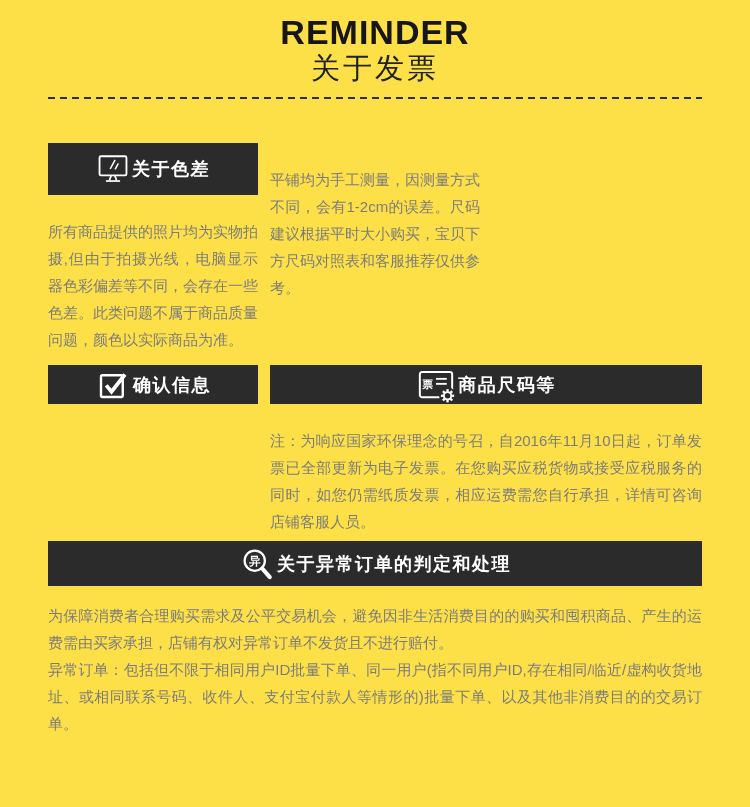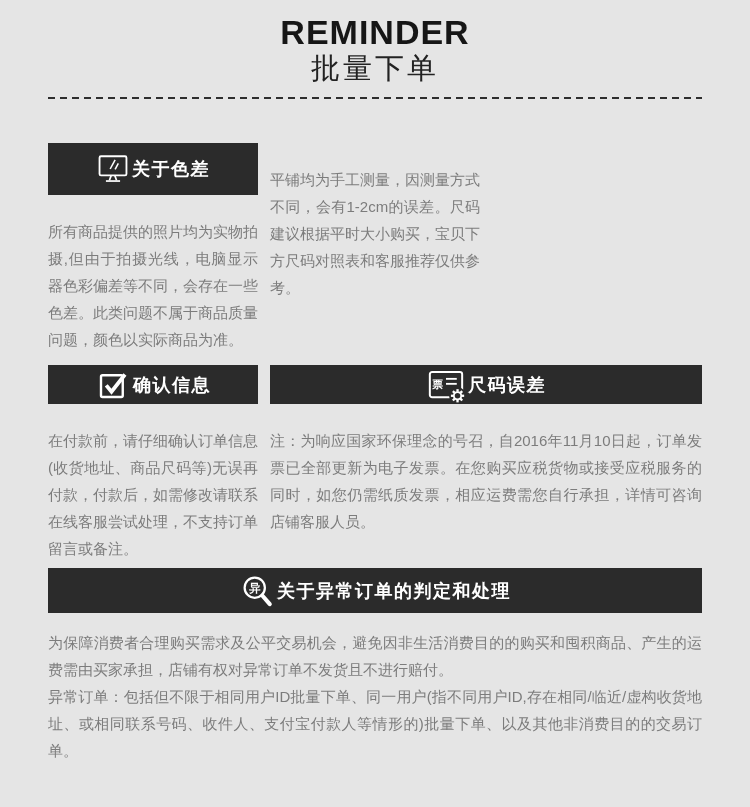--- a/index.html
+++ b/index.html
@@ -7,21 +7,21 @@
     --body-text:#7c7c7c;
     --heading:#161616;
   }
   *{box-sizing:border-box;margin:0;padding:0;}
   body{
     background:#ffffff;
     font-family:"Liberation Sans","DejaVu Sans",sans-serif;
     width:750px;
   }
   .page{
-    width:750px;height:807px;background:#e5e5e5;overflow:hidden;
+    width:750px;height:807px;background:#fde047;overflow:hidden;
   }
   .inner{width:654px;margin:0 auto;}
   header{text-align:center;padding-top:13px;}
   .title-en{
     font-size:34px;line-height:38px;font-weight:bold;
     letter-spacing:1px;color:var(--heading);
   }
   .title-zh{
     font-size:29px;line-height:34px;font-weight:normal;
     letter-spacing:3px;color:#222;
@@ -59,21 +59,21 @@
   svg text{font-family:"Liberation Sans","DejaVu Sans",sans-serif;}
 </style>
 </head>
 <body>
 
 <div class="page">
   <div class="inner">
 
     <header>
       <div class="title-en">REMINDER</div>
-      <div class="title-zh">批量下单</div>
+      <div class="title-zh">关于发票</div>
     </header>
 
     <div class="dashed"></div>
 
     <div class="row row1">
 
       <section class="col">
         <div class="bar bar-sm">
           <svg width="34" height="34" viewBox="0 0 48 48">
             <rect x="5" y="6" width="38" height="27" rx="2" fill="none" stroke="#fff" stroke-width="2.6"></rect>
@@ -97,21 +97,20 @@
     <div class="row row2">
 
       <section class="col">
         <div class="bar bar-row2">
           <svg width="36" height="36" viewBox="0 0 48 48">
             <rect x="8" y="11" width="29" height="29" rx="2" fill="none" stroke="#fff" stroke-width="3.2"></rect>
             <path d="M15 24.5 L22 33 L40 10" fill="none" stroke="#fff" stroke-width="5"></path>
           </svg>
           <span class="bar-title">确认信息</span>
         </div>
-        <p class="body-text">在付款前，请仔细确认订单信息(收货地址、商品尺码等)无误再付款，付款后，如需修改请联系在线客服尝试处理，不支持订单留言或备注。</p>
       </section>
 
       <section class="col-wide">
         <div class="bar bar-row2">
           <svg width="40" height="38" viewBox="0 0 52 48">
             <rect x="5" y="7" width="42" height="33" rx="3" fill="none" stroke="#fff" stroke-width="2.6"></rect>
             <text x="15" y="28" font-size="14" font-weight="bold" fill="#fff" text-anchor="middle">票</text>
             <line x1="26" y1="16" x2="40" y2="16" stroke="#fff" stroke-width="2.4"></line>
             <line x1="26" y1="22.5" x2="40" y2="22.5" stroke="#fff" stroke-width="2.4"></line>
             <circle cx="41" cy="38" r="11" fill="#2b2b2b"></circle>
@@ -120,21 +119,21 @@
               <rect x="-1.5" y="-8.6" width="3" height="3.4" fill="#fff"></rect>
               <rect x="-1.5" y="-8.6" width="3" height="3.4" fill="#fff" transform="rotate(45)"></rect>
               <rect x="-1.5" y="-8.6" width="3" height="3.4" fill="#fff" transform="rotate(90)"></rect>
               <rect x="-1.5" y="-8.6" width="3" height="3.4" fill="#fff" transform="rotate(135)"></rect>
               <rect x="-1.5" y="-8.6" width="3" height="3.4" fill="#fff" transform="rotate(180)"></rect>
               <rect x="-1.5" y="-8.6" width="3" height="3.4" fill="#fff" transform="rotate(225)"></rect>
               <rect x="-1.5" y="-8.6" width="3" height="3.4" fill="#fff" transform="rotate(270)"></rect>
               <rect x="-1.5" y="-8.6" width="3" height="3.4" fill="#fff" transform="rotate(315)"></rect>
             </g>
           </svg>
-          <span class="bar-title">尺码误差</span>
+          <span class="bar-title">商品尺码等</span>
         </div>
         <p class="body-text">注：为响应国家环保理念的号召，自2016年11月10日起，订单发票已全部更新为电子发票。在您购买应税货物或接受应税服务的同时，如您仍需纸质发票，相应运费需您自行承担，详情可咨询店铺客服人员。</p>
       </section>
 
     </div>
 
     <div class="bar bar-full">
       <svg width="36" height="36" viewBox="0 0 48 48">
         <circle cx="21" cy="19.5" r="13.5" fill="none" stroke="#fff" stroke-width="3"></circle>
         <line x1="31" y1="30" x2="41" y2="41.5" stroke="#fff" stroke-width="5.5" stroke-linecap="round"></line>

